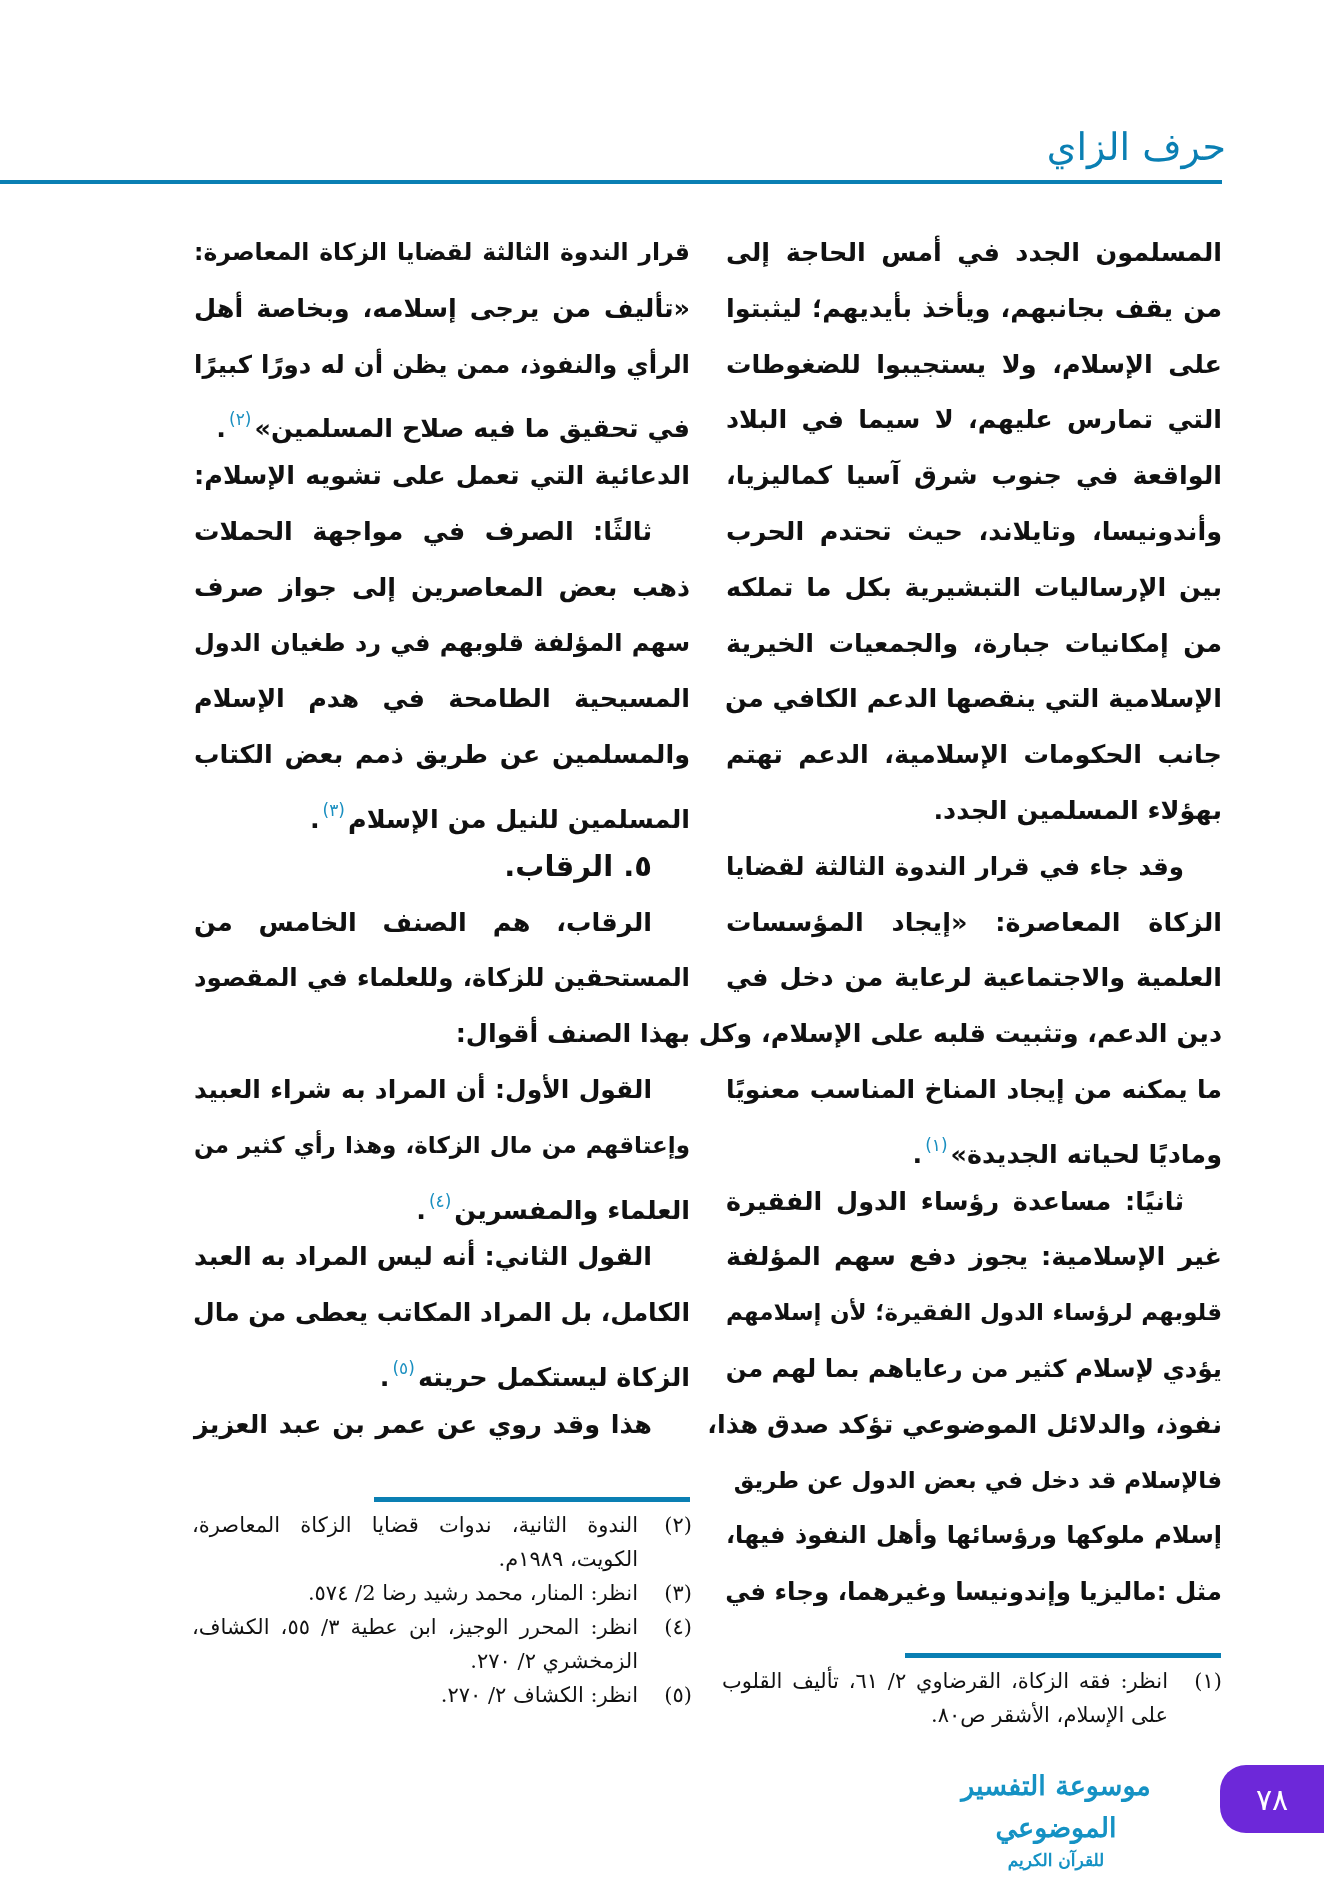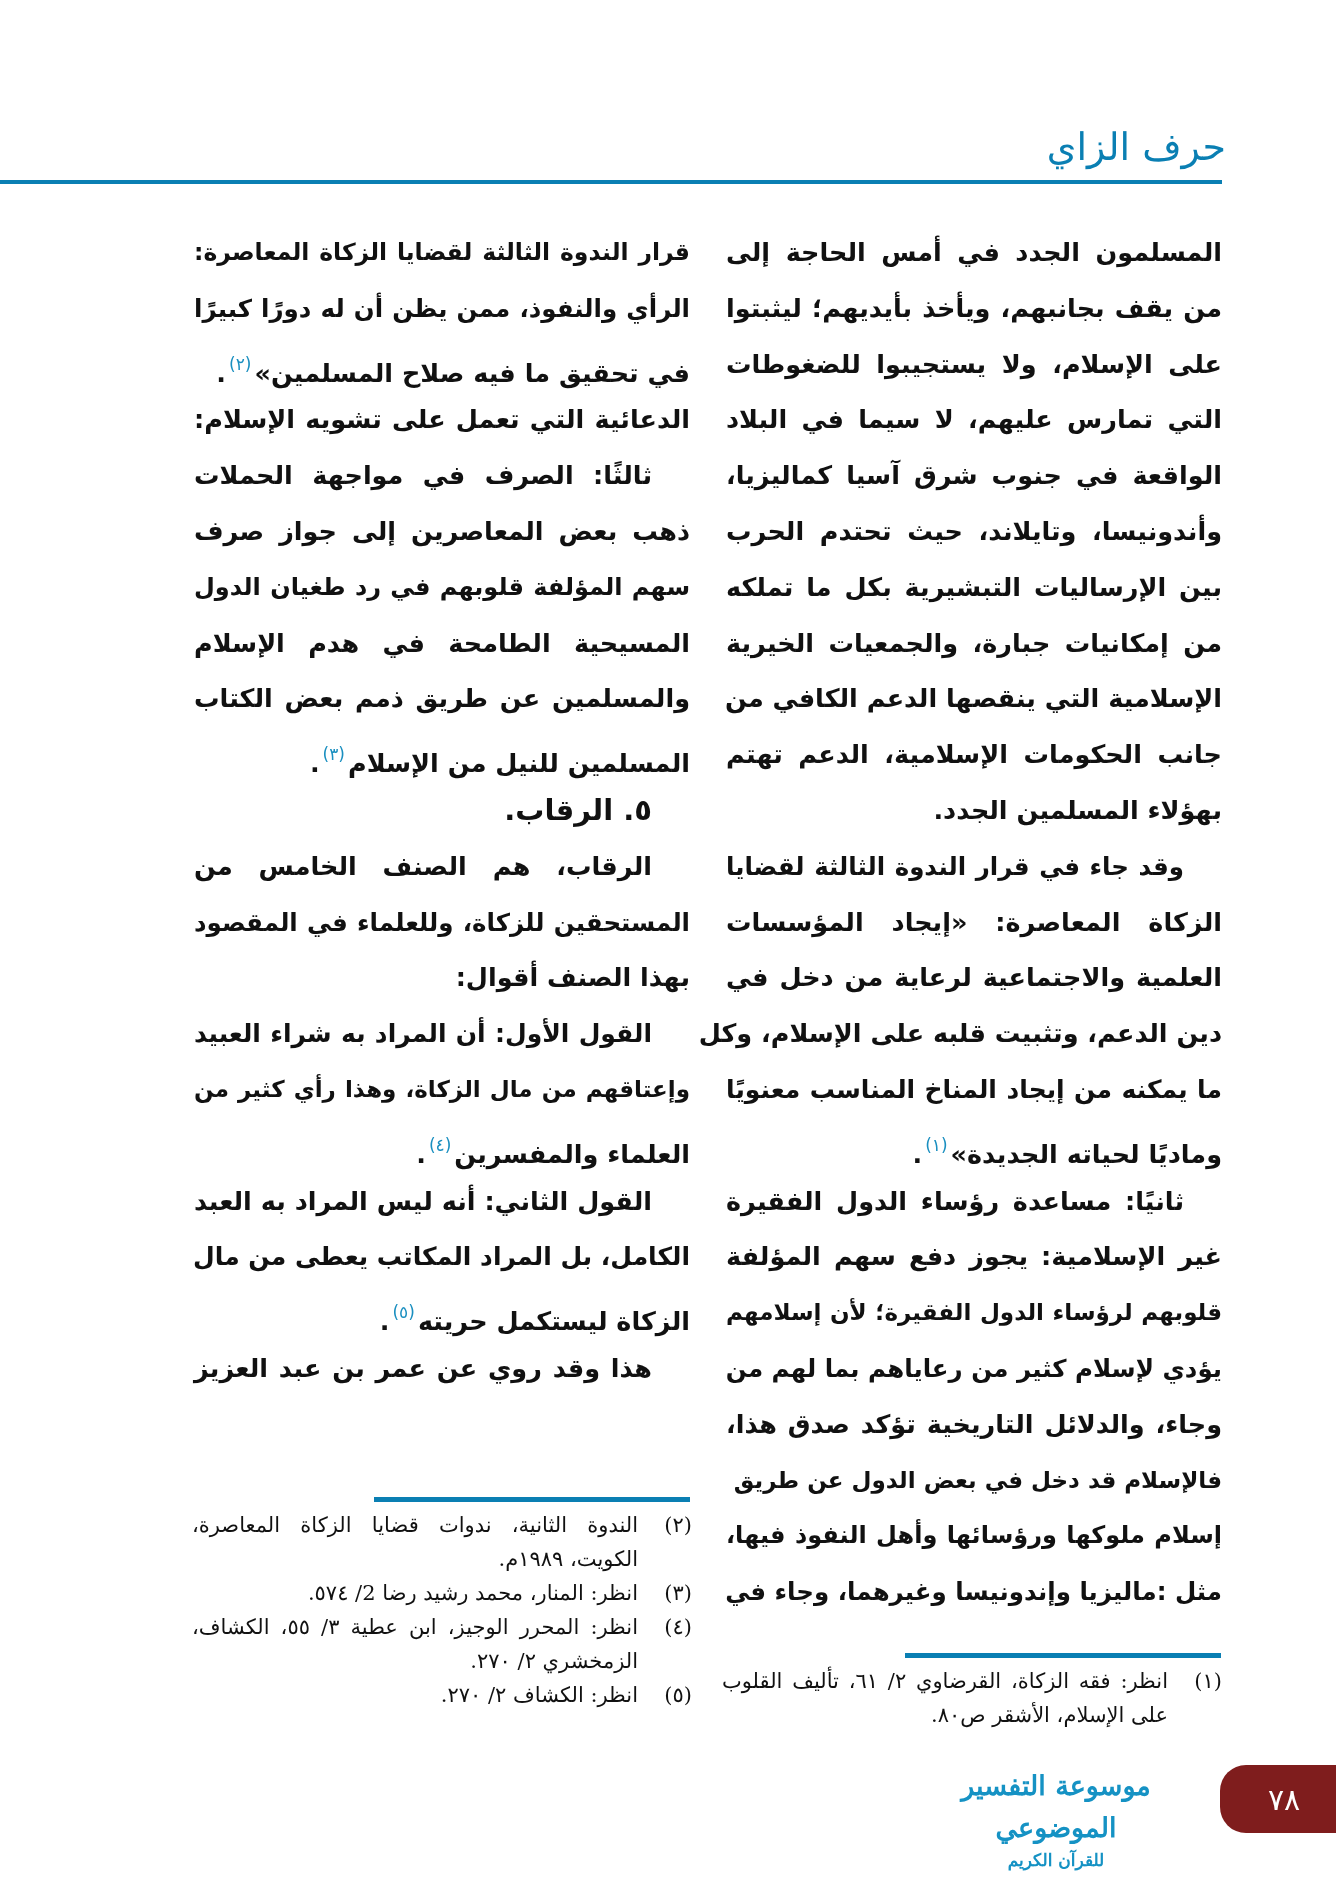--- a/index.html
+++ b/index.html
@@ -21,23 +21,23 @@
   .fn-rule-left { left: 374px; top: 1497px; width: 316px; }
   .fn-rule-right { left: 905px; top: 1653px; width: 316px; }
   .footnotes { position: absolute; direction: rtl; width: 500px;
          font-family: "DejaVu Serif", serif; font-size: 21px; line-height: 34px; font-weight: normal; color: #111; }
   .fn-left { left: 192px; top: 1508px; }
   .fn-right { left: 722px; top: 1664px; }
   .fn { display: flex; flex-direction: row; }
   .fn-num { flex: 0 0 54px; white-space: nowrap; }
   .fn-text { flex: 1; text-align: justify; }
   .page-badge { position: absolute; left: 1220px; top: 1765px; width: 104px; height: 68px;
-         background: #7f1d1d; border-radius: 26px 0 0 26px; color: #fff;
+         background: #6d28d9; border-radius: 26px 0 0 26px; color: #fff;
          display: flex; align-items: center; justify-content: center; font-size: 30px;
-         font-family: "DejaVu Sans", sans-serif; padding-left: 12px; }
+         font-family: "DejaVu Sans", sans-serif; }
   .logo { position: absolute; left: 930px; top: 1765px; width: 252px; height: 72px; color: #1592c4;
          direction: rtl; text-align: center; font-family: "DejaVu Serif", serif; }
   .logo-main { display: block; font-size: 27px; font-weight: bold; line-height: 42px; letter-spacing: -1px; }
   .logo-sub { display: block; font-size: 17px; line-height: 22px; font-weight: bold; }
 </style>
 </head>
 <body>
 
 <div class="header-title">حرف الزاي</div>
 <div class="header-rule"></div>
@@ -57,28 +57,29 @@
   <span class="line indent" style="font-size: 24.5px;">وقد جاء في قرار الندوة الثالثة لقضايا</span>
   <span class="line">الزكاة المعاصرة: «إيجاد المؤسسات</span>
   <span class="line">العلمية والاجتماعية لرعاية من دخل في</span>
   <span class="line">دين الدعم، وتثبيت قلبه على الإسلام، وكل</span>
   <span class="line" style="font-size: 25px;">ما يمكنه من إيجاد المناخ المناسب معنويًا</span>
   <span class="line last"><span>وماديًا لحياته الجديدة»</span><sup class="fn-ref">(١)</sup><span>.</span></span>
   <span class="line indent">ثانيًا: مساعدة رؤساء الدول الفقيرة</span>
   <span class="line">غير الإسلامية: يجوز دفع سهم المؤلفة</span>
   <span class="line" style="font-size: 23px;">قلوبهم لرؤساء الدول الفقيرة؛ لأن إسلامهم</span>
   <span class="line" style="font-size: 24.5px;">يؤدي لإسلام كثير من رعاياهم بما لهم من</span>
-  <span class="line">وجاء، والدلائل التاريخية تؤكد صدق هذا،</span>
+  <span class="line">نفوذ، والدلائل الموضوعي تؤكد صدق هذا،</span>
   <span class="line" style="font-size: 23px; margin-left: 40px;">فالإسلام قد دخل في بعض الدول عن طريق</span>
   <span class="line" style="font-size: 24px;">إسلام ملوكها ورؤسائها وأهل النفوذ فيها،</span>
   <span class="line" style="font-size: 24.5px;">مثل :ماليزيا وإندونيسا وغيرهما، وجاء في</span>
 </div>
 
 <div class="col col-left">
   <span class="line" style="font-size: 23.5px;">قرار الندوة الثالثة لقضايا الزكاة المعاصرة:</span>
+  <span class="line">«تأليف من يرجى إسلامه، وبخاصة أهل</span>
   <span class="line" style="font-size: 24.5px;">الرأي والنفوذ، ممن يظن أن له دورًا كبيرًا</span>
   <span class="line last"><span>في تحقيق ما فيه صلاح المسلمين»</span><sup class="fn-ref">(٢)</sup><span>.</span></span>
   <span class="line">الدعائية التي تعمل على تشويه الإسلام:</span>
   <span class="line indent">ثالثًا: الصرف في مواجهة الحملات</span>
   <span class="line">ذهب بعض المعاصرين إلى جواز صرف</span>
   <span class="line" style="font-size: 24px;">سهم المؤلفة قلوبهم في رد طغيان الدول</span>
   <span class="line">المسيحية الطامحة في هدم الإسلام</span>
   <span class="line">والمسلمين عن طريق ذمم بعض الكتاب</span>
   <span class="line last"><span>المسلمين للنيل من الإسلام</span><sup class="fn-ref">(٣)</sup><span>.</span></span>
   <span class="line last heading">٥. الرقاب.</span>

